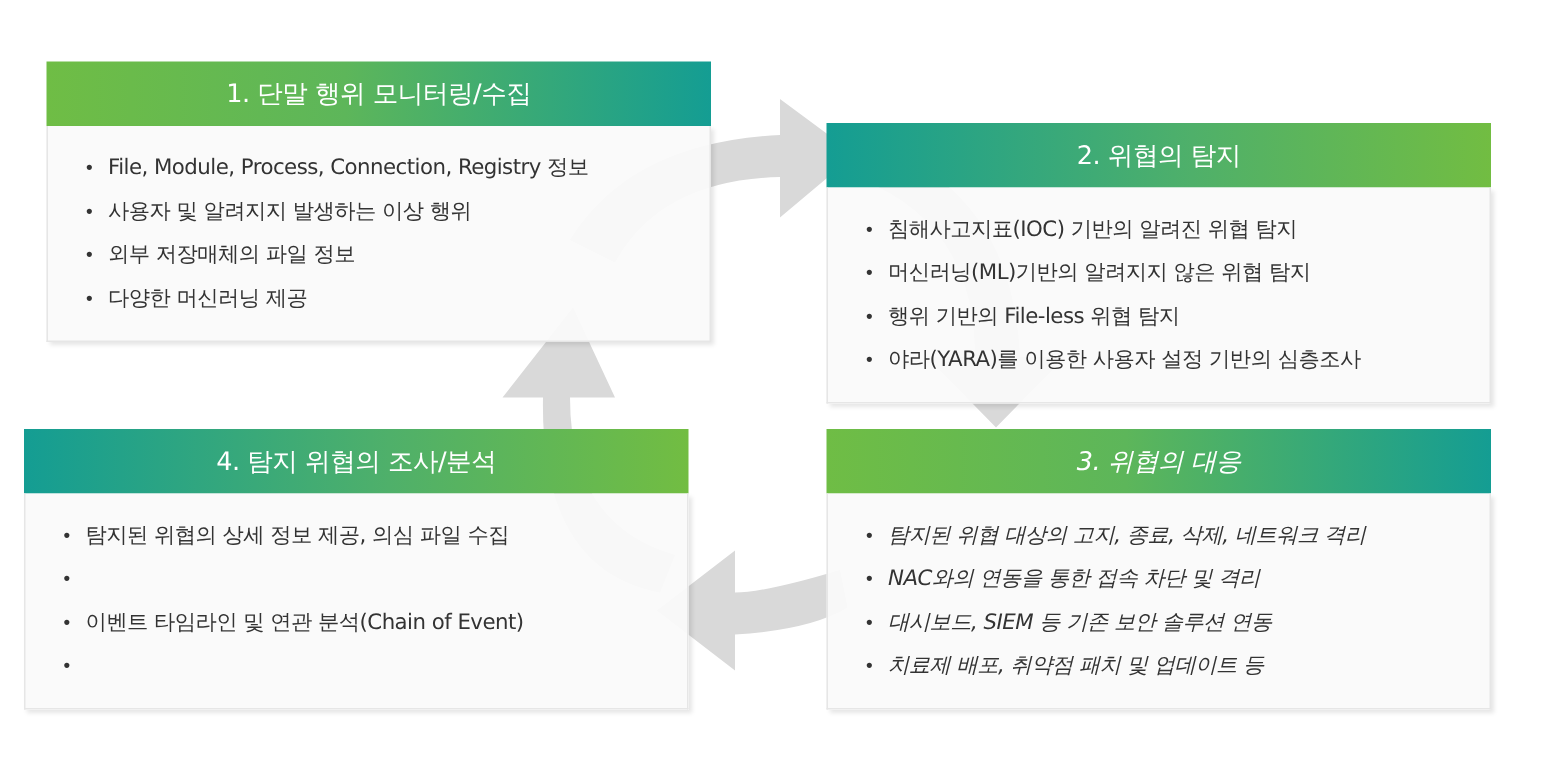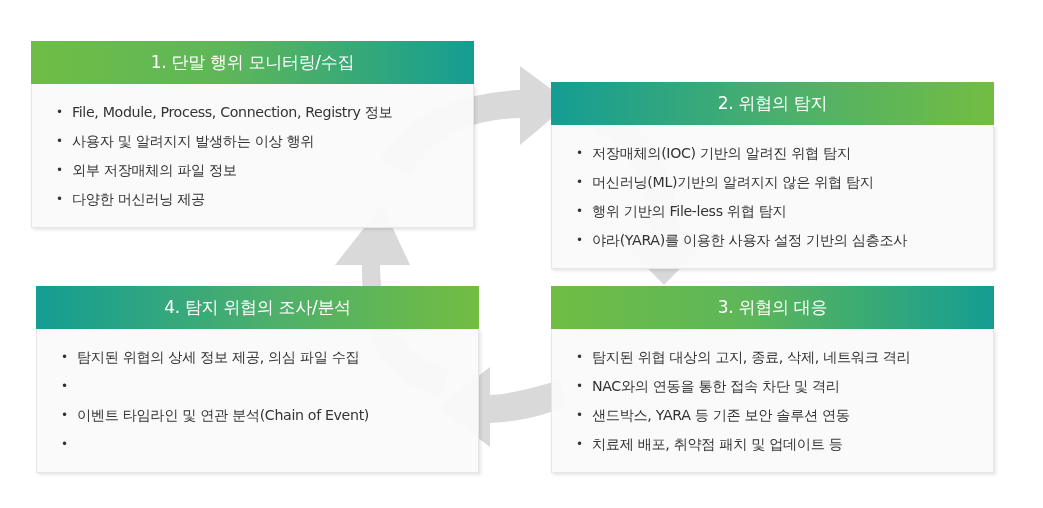--- a/index.html
+++ b/index.html
@@ -65,22 +65,22 @@
     }
     .bullet {
       position: absolute;
       left: 0;
       top: 0;
       color: #333333;
       font-size: 12px;
     }
     #box-1 { left: 31px; top: 41px; }
     #box-2 { left: 551px; top: 41px; margin-top: 41px; }
-    #box-4 { left: 36px; top: 286px; }
-    #box-3 { left: 551px; top: 286px; }
+    #box-4 { left: 16px; top: 286px; }
+    #box-3 { left: 551px; top: 286px; font-style: italic; }
   </style>
 </head>
 <body>
 
 <svg id="cycle" viewBox="0 0 1043 508">
   <g fill="#d9d9d9">
 
     <path d="M 380 160 Q 420 95 520 90 L 520 66 L 570 103 L 520 145 L 520 118 Q 440 120 410 175 Z" fill="#d9d9d9"></path>
 
     <path d="M 575 120 Q 650 150 650 238 L 618 238 L 664 285 L 710 238 L 680 238 Q 675 130 585 97 Z" fill="#d9d9d9"></path>
@@ -104,21 +104,21 @@
     </ul>
   </div>
 </div>
 
 <div class="box" id="box-2">
   <div class="box-header grad-tg">
     <span>2. 위협의 탐지</span>
   </div>
   <div class="box-body">
     <ul>
-      <li><span class="bullet">•</span><span>저장매체의(IOC) 기반의 알려진 위협 탐지</span></li>
+      <li><span class="bullet">•</span><span>침해사고지표(IOC) 기반의 알려진 위협 탐지</span></li>
       <li><span class="bullet">•</span><span>머신러닝(ML)기반의 알려지지 않은 위협 탐지</span></li>
       <li><span class="bullet">•</span><span>행위 기반의 File-less 위협 탐지</span></li>
       <li><span class="bullet">•</span><span>야라(YARA)를 이용한 사용자 설정 기반의 심층조사</span></li>
     </ul>
   </div>
 </div>
 
 <div class="box" id="box-4">
   <div class="box-header grad-tg">
     <span>4. 탐지 위협의 조사/분석</span>
@@ -134,17 +134,17 @@
 </div>
 
 <div class="box" id="box-3">
   <div class="box-header grad-gt">
     <span>3. 위협의 대응</span>
   </div>
   <div class="box-body">
     <ul>
       <li><span class="bullet">•</span><span>탐지된 위협 대상의 고지, 종료, 삭제, 네트워크 격리</span></li>
       <li><span class="bullet">•</span><span>NAC와의 연동을 통한 접속 차단 및 격리</span></li>
-      <li><span class="bullet">•</span><span>샌드박스, YARA 등 기존 보안 솔루션 연동</span></li>
+      <li><span class="bullet">•</span><span>대시보드, SIEM 등 기존 보안 솔루션 연동</span></li>
       <li><span class="bullet">•</span><span>치료제 배포, 취약점 패치 및 업데이트 등</span></li>
     </ul>
   </div>
 </div>
 
 </body></html>

